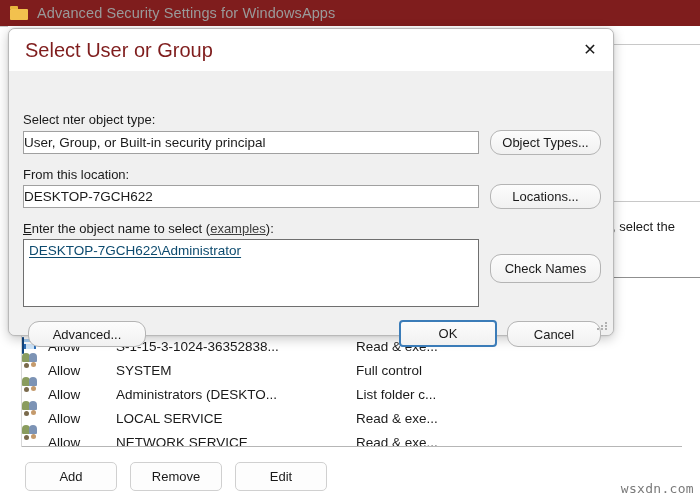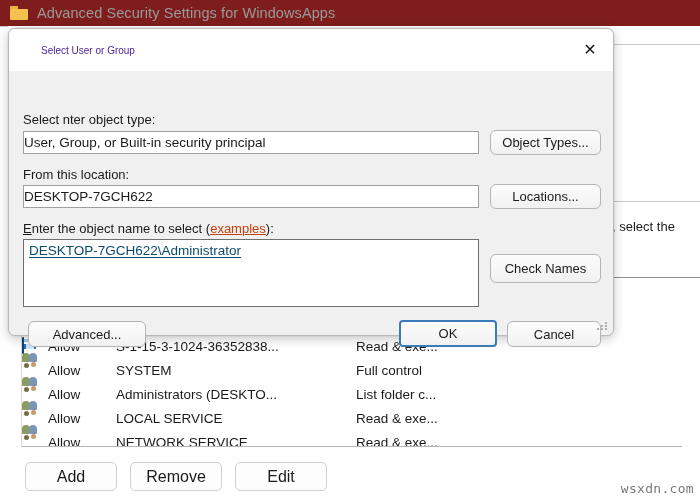--- a/index.html
+++ b/index.html
@@ -175,21 +175,21 @@
     display: flex;
     gap: 13px;
   }
   .win11-btn {
     width: 92px;
     height: 29px;
     background: #fdfdfd;
     border: 1px solid #d0d0d0;
     border-radius: 5px;
     font-family: "Liberation Sans", sans-serif;
-    font-size: 16px;
+    font-size: 13px;
     color: #1a1a1a;
     display: flex;
     align-items: center;
     justify-content: center;
     box-sizing: border-box;
   }
 
   .watermark {
     position: absolute;
     right: 6px;
@@ -218,23 +218,23 @@
     position: absolute;
     left: 0; top: 0;
     width: 604px;
     height: 42px;
     background: #ffffff;
     border-radius: 6px 6px 0 0;
     display: flex;
     align-items: center;
   }
   .dlg-title {
-    margin-left: 32px;
-    font-size: 10px;
-    color: #4c1d95;
+    margin-left: 16px;
+    font-size: 20px;
+    color: #7f1d1d;
     white-space: nowrap;
   }
   .dlg-close {
     position: absolute;
     right: 0; top: 0;
     width: 46px; height: 41px;
     border-radius: 0 6px 0 0;
     display: flex;
     align-items: center;
     justify-content: center;
@@ -285,37 +285,37 @@
   }
   .validated {
     text-decoration: underline;
     text-underline-offset: 2px;
   }
 
   .classic-btn {
     position: absolute;
     background: linear-gradient(#fcfcfc, #f1f1f1);
     border: 1px solid #b4b4b4;
-    border-radius: 6px;
+    border-radius: 11px;
     box-sizing: border-box;
     font-family: "Liberation Sans", sans-serif;
     font-size: 13px;
     color: #1a1a1a;
     display: flex;
     align-items: center;
     justify-content: center;
     white-space: nowrap;
   }
   .classic-btn.default {
     border: 2px solid #3b7cb8;
     border-radius: 4px;
   }
 
   .link {
-    color: #c2410c;
+    color: #404040;
     text-decoration: underline;
   }
   .accesskey { text-decoration: underline; }
 
   .grip {
     position: absolute;
     right: 4px; bottom: 3px;
     width: 12px; height: 12px;
   }
   .grip i {

